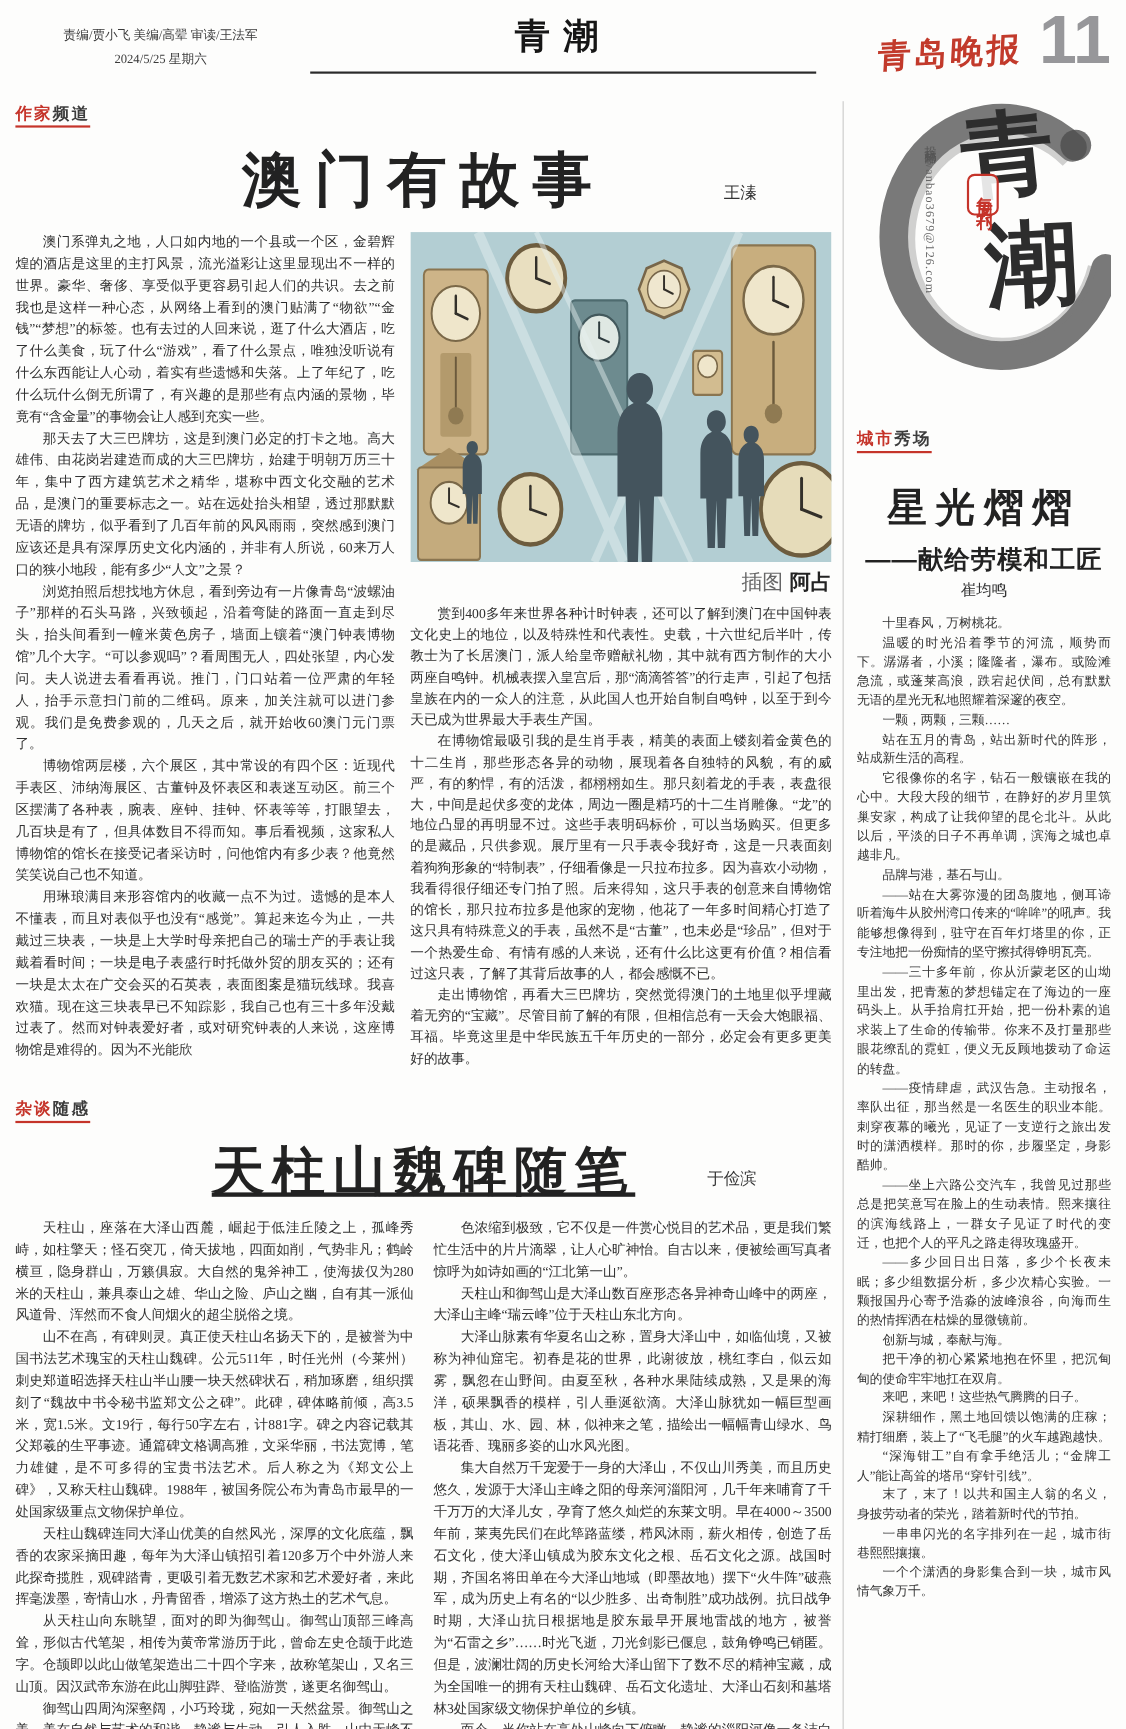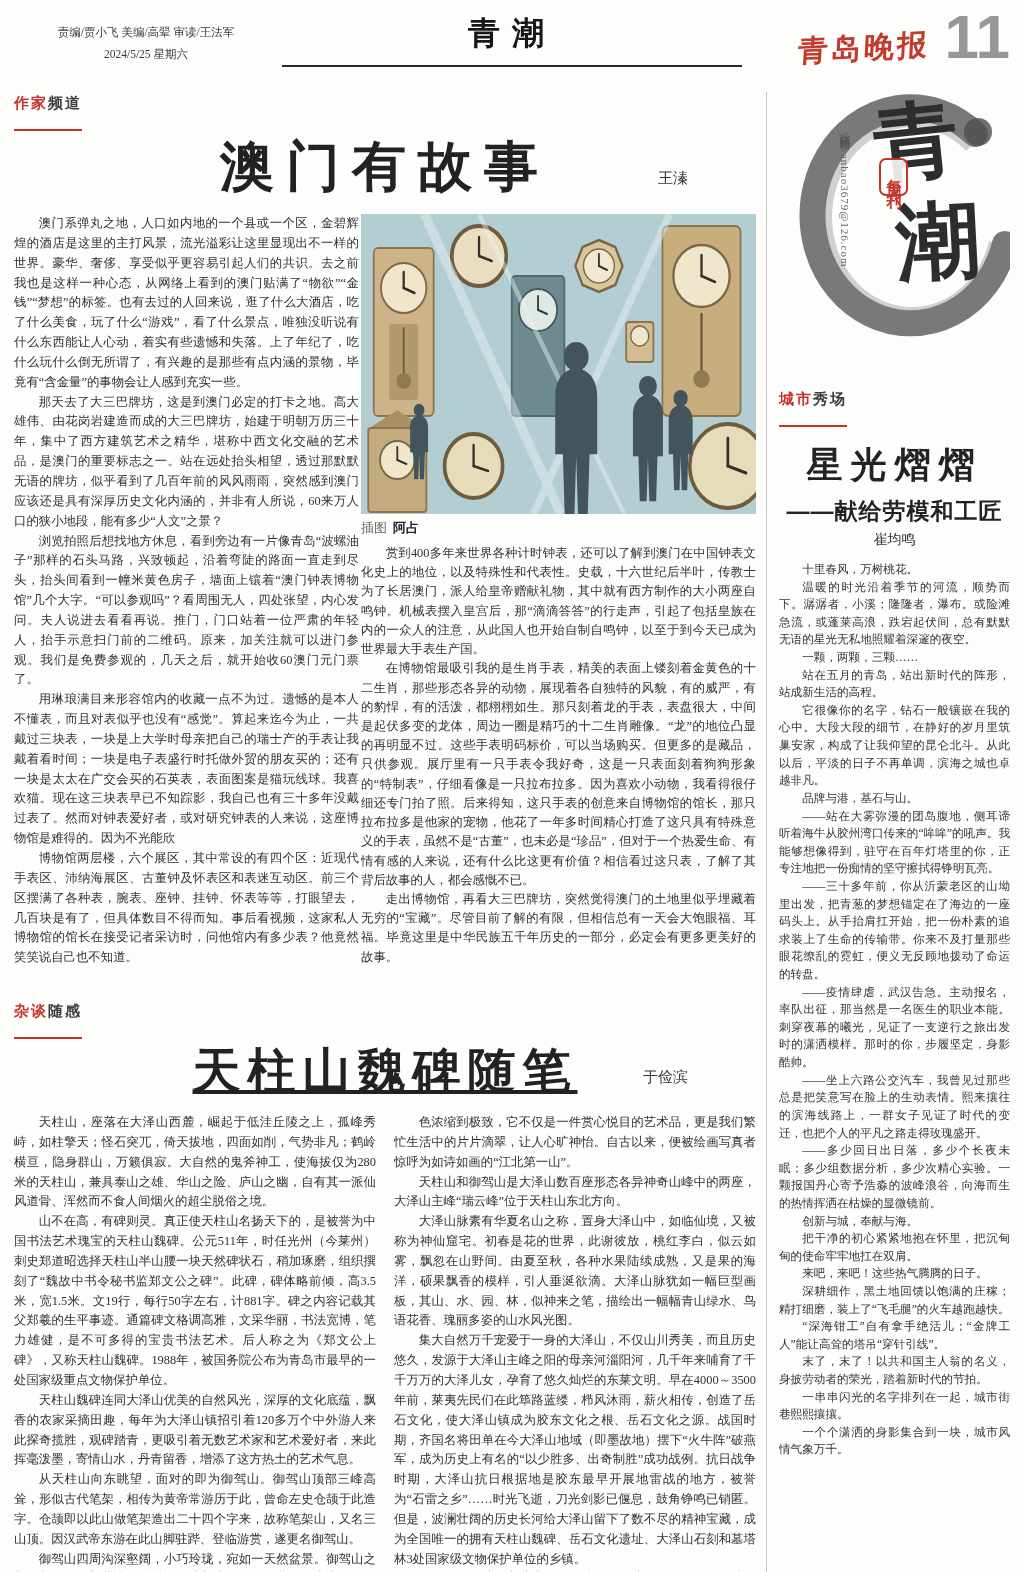--- a/index.html
+++ b/index.html
@@ -16,39 +16,39 @@
   .masthead{color:#c23a2b;font-size:30px;font-weight:700;letter-spacing:3px;transform:rotate(-3deg) skewX(-6deg);
             margin-top:22px;font-family:"Liberation Serif",serif;}
   .pageno{font-family:"Liberation Sans","DejaVu Sans",sans-serif;font-size:62px;font-weight:600;color:#97979a;
           margin-left:14px;line-height:1;}
   
   .sheet{display:flex;padding:0 14px;box-sizing:border-box;}
   main{width:742px;flex:none;}
   aside{flex:1;border-left:1px solid #c9c9c9;margin-left:10px;padding-left:12px;min-width:0;}
   
   .sec-label{font-size:15px;font-weight:700;letter-spacing:2px;display:inline-block;
-             border-bottom:2px solid #c5342a;padding-bottom:16px;margin:2px 0 0;}
+             border-bottom:2px solid #c5342a;padding-bottom:1px;margin:2px 0 12px;}
   .sec-label .red{color:#c5342a;}
   .sec-label .dark{color:#3c3c3c;}
   
   .title-row{position:relative;text-align:center;margin:0 0 10px;}
   .big-title{font-family:"Liberation Sans","DejaVu Sans",sans-serif;font-weight:700;color:#222;
              margin:0;display:inline-block;}
   .t1{font-size:54px;letter-spacing:12px;}
   .t3{font-size:48px;letter-spacing:7px;text-decoration:underline;}
   .byline{position:absolute;right:68px;bottom:16px;font-size:15px;color:#333;}
   
   .para{margin:0;text-indent:2em;text-align:justify;font-size:12.4px;line-height:1.6;color:#303030;}
-  .cols{display:flex;gap:2px;}
+  .cols{display:flex;gap:14px;}
   .colA{width:345px;flex:none;height:778px;overflow:hidden;}
   .colB{flex:1;height:778px;overflow:hidden;min-width:0;}
   .colB .para{line-height:1.55;}
   figure{margin:0;}
   figure svg{display:block;width:100%;height:300px;}
-  figcaption{text-align:left;font-size:13px;color:#666;margin:5px 0 7px;}
+  figcaption{text-align:right;font-size:19px;color:#666;margin:5px 0 7px;}
   figcaption b{color:#222;margin-left:6px;}
   .art3{margin-top:8px;}
   .cols2{display:flex;gap:18px;margin-top:4px;}
   .col3{width:50%;box-sizing:border-box;height:522px;overflow:hidden;}
   
   .logo-box{position:relative;height:296px;overflow:hidden;}
   .logo-box svg{position:absolute;left:0;top:0;}
   .logo-char{position:absolute;font-family:"Liberation Serif",serif;font-weight:700;color:#2d2d2d;
              font-size:84px;line-height:1;}
   .logo-qing{right:52px;top:8px;transform:rotate(-6deg);}
@@ -98,22 +98,22 @@
         </div>
         <div class="title-row">
           <h1 class="big-title t1">澳门有故事</h1>
           <span class="byline">王溱</span>
         </div>
         <div class="cols">
           <div class="colA">
               <p class="para">澳门系弹丸之地，人口如内地的一个县或一个区，金碧辉煌的酒店是这里的主打风景，流光溢彩让这里显现出不一样的世界。豪华、奢侈、享受似乎更容易引起人们的共识。去之前我也是这样一种心态，从网络上看到的澳门贴满了“物欲”“金钱”“梦想”的标签。也有去过的人回来说，逛了什么大酒店，吃了什么美食，玩了什么“游戏”，看了什么景点，唯独没听说有什么东西能让人心动，着实有些遗憾和失落。上了年纪了，吃什么玩什么倒无所谓了，有兴趣的是那些有点内涵的景物，毕竟有“含金量”的事物会让人感到充实一些。</p>
               <p class="para">那天去了大三巴牌坊，这是到澳门必定的打卡之地。高大雄伟、由花岗岩建造而成的大三巴牌坊，始建于明朝万历三十年，集中了西方建筑艺术之精华，堪称中西文化交融的艺术品，是澳门的重要标志之一。站在远处抬头相望，透过那默默无语的牌坊，似乎看到了几百年前的风风雨雨，突然感到澳门应该还是具有深厚历史文化内涵的，并非有人所说，60来万人口的狭小地段，能有多少“人文”之景？</p>
               <p class="para">浏览拍照后想找地方休息，看到旁边有一片像青岛“波螺油子”那样的石头马路，兴致顿起，沿着弯陡的路面一直走到尽头，抬头间看到一幢米黄色房子，墙面上镶着“澳门钟表博物馆”几个大字。“可以参观吗”？看周围无人，四处张望，内心发问。夫人说进去看看再说。推门，门口站着一位严肃的年轻人，抬手示意扫门前的二维码。原来，加关注就可以进门参观。我们是免费参观的，几天之后，就开始收60澳门元门票了。</p>
+              <p class="para">博物馆两层楼，六个展区，其中常设的有四个区：近现代手表区、沛纳海展区、古董钟及怀表区和表迷互动区。前三个区摆满了各种表，腕表、座钟、挂钟、怀表等等，打眼望去，几百块是有了，但具体数目不得而知。事后看视频，这家私人博物馆的馆长在接受记者采访时，问他馆内有多少表？他竟然笑笑说自己也不知道。</p>
               <p class="para">用琳琅满目来形容馆内的收藏一点不为过。遗憾的是本人不懂表，而且对表似乎也没有“感觉”。算起来迄今为止，一共戴过三块表，一块是上大学时母亲把自己的瑞士产的手表让我戴着看时间；一块是电子表盛行时托做外贸的朋友买的；还有一块是太太在广交会买的石英表，表面图案是猫玩线球。我喜欢猫。现在这三块表早已不知踪影，我自己也有三十多年没戴过表了。然而对钟表爱好者，或对研究钟表的人来说，这座博物馆是难得的。因为不光能欣</p>
-              <p class="para">博物馆两层楼，六个展区，其中常设的有四个区：近现代手表区、沛纳海展区、古董钟及怀表区和表迷互动区。前三个区摆满了各种表，腕表、座钟、挂钟、怀表等等，打眼望去，几百块是有了，但具体数目不得而知。事后看视频，这家私人博物馆的馆长在接受记者采访时，问他馆内有多少表？他竟然笑笑说自己也不知道。</p>
             </div>
           <div class="colB">
             <figure>
               <svg viewBox="0 0 435 300" preserveAspectRatio="none">
                 <rect x="0" y="0" width="435" height="300" fill="#b3ced3"></rect>
 
                 <g stroke-linecap="round">
 
                   <rect x="14" y="34" width="66" height="168" rx="5" fill="#cdb488" stroke="#8a7550" stroke-width="2"></rect>
                   <circle cx="47" cy="74" r="25" fill="#efe6cb" stroke="#7a6848" stroke-width="2"></circle>

